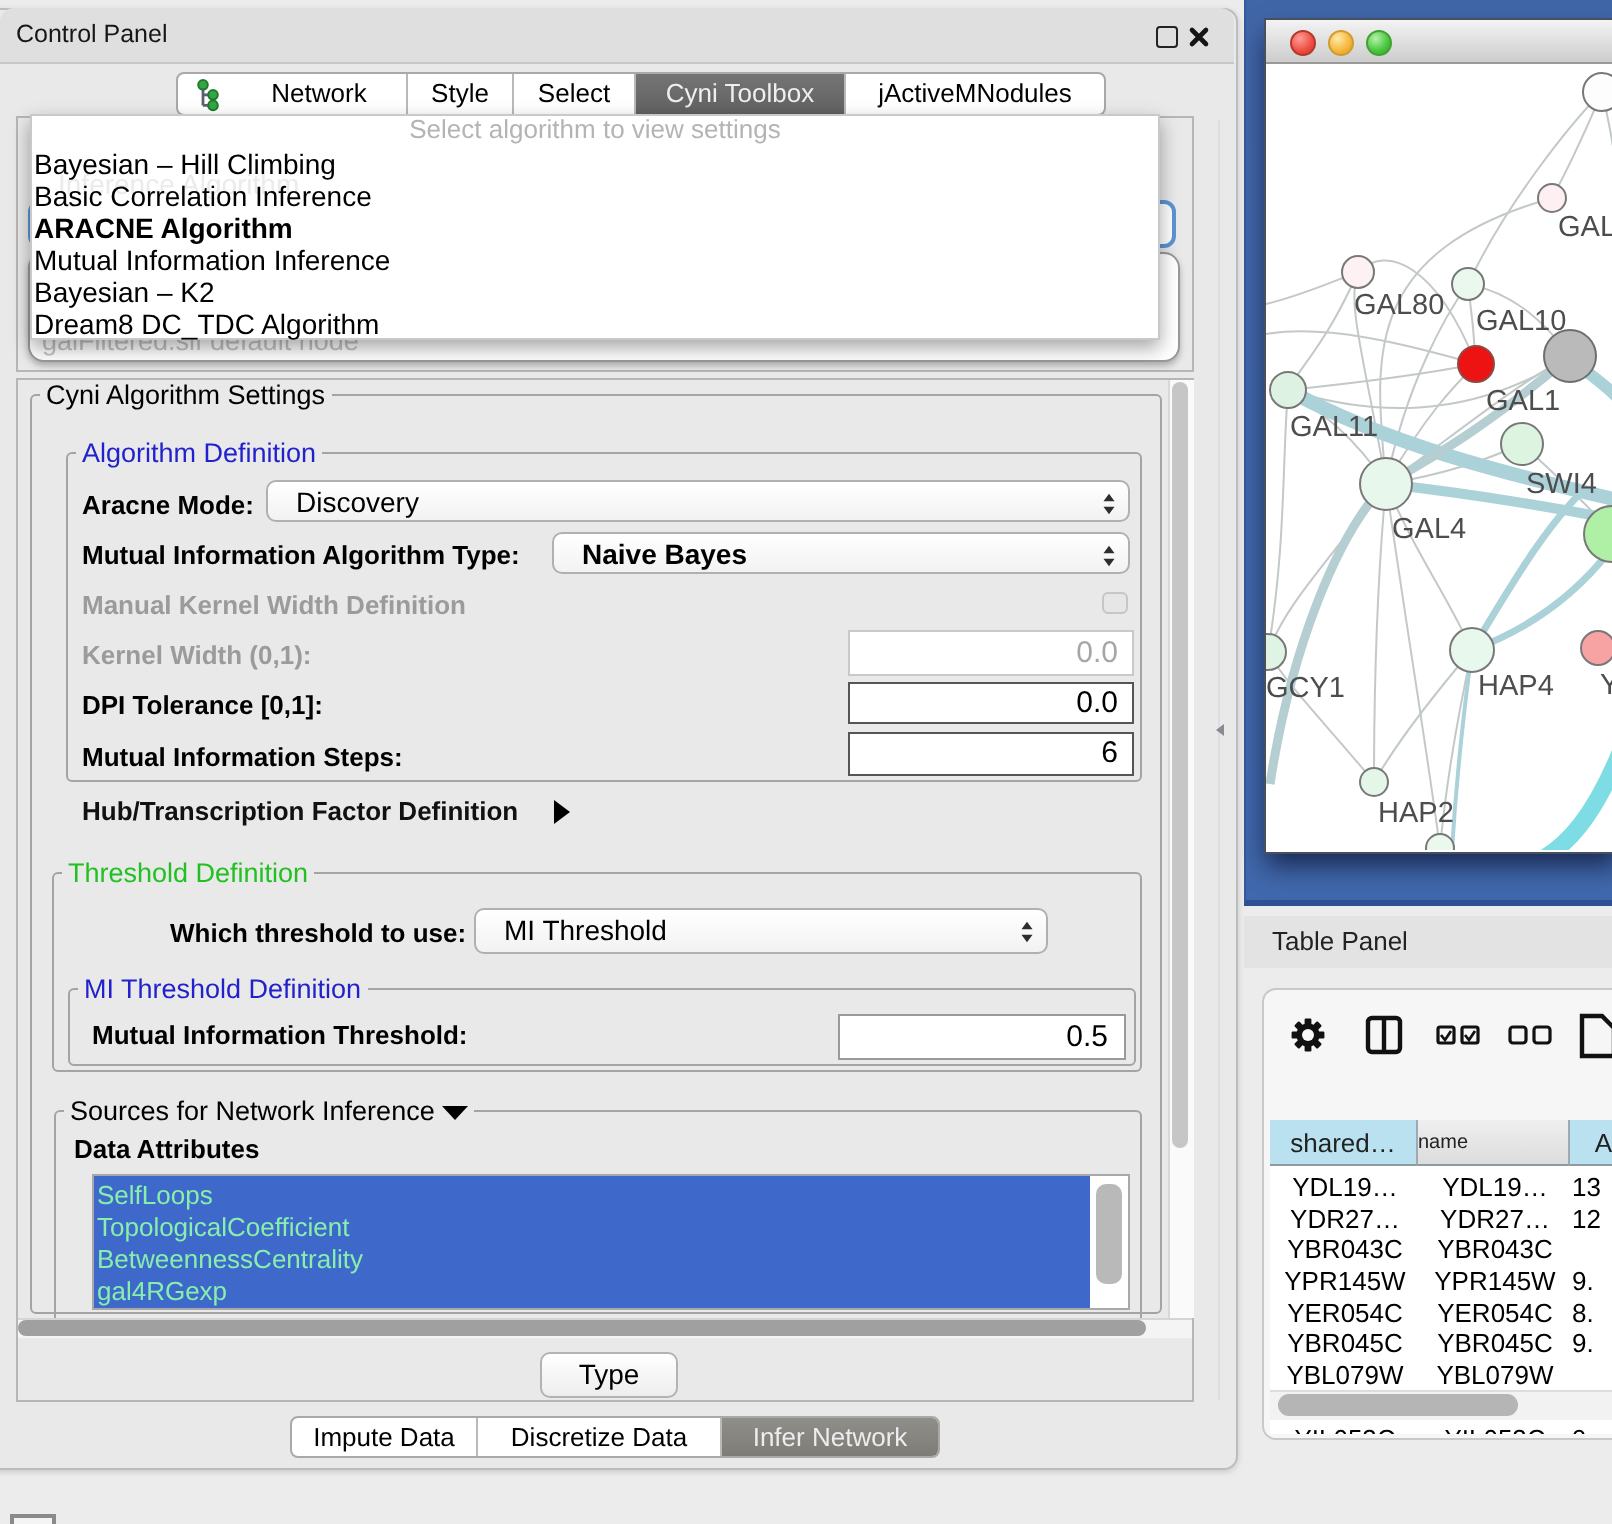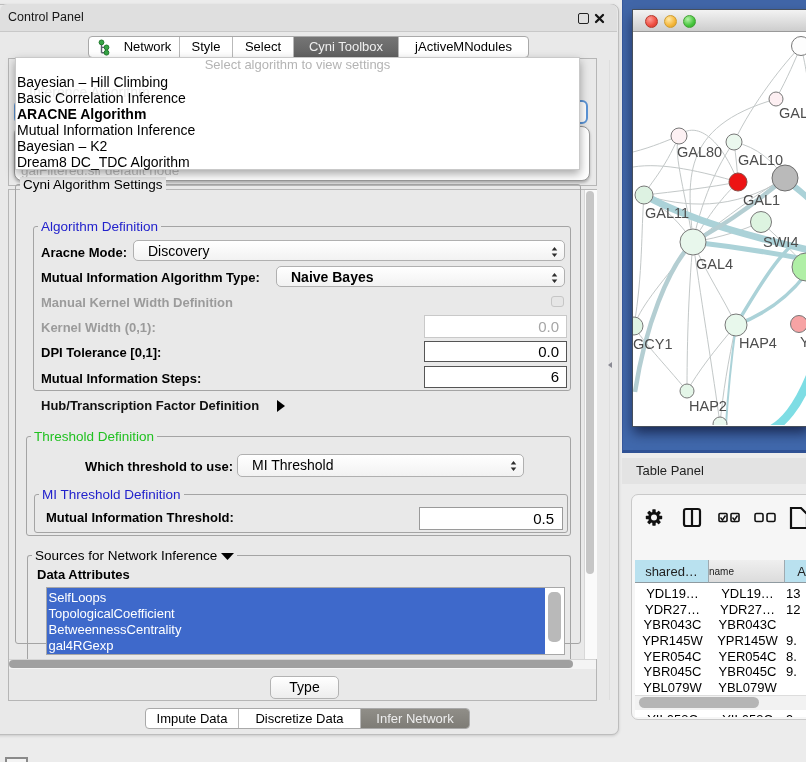--- a/index.html
+++ b/index.html
@@ -40,21 +40,21 @@
 .combo span{position:absolute;left:14px;top:2px;}
 .updown{position:absolute;right:6px;top:4.5px;width:7px;height:12px;}
 .inp{position:absolute;background:#fff;box-sizing:border-box;font-size:15px;text-align:right;}
 
 .sbtrack{position:absolute;background:#f4f4f4;}
 .sbthumb{position:absolute;background:#c2c2c2;border-radius:5px;}
 
 #popup{left:15px;top:57px;width:565px;height:113px;background:#fff;border:1px solid #c9c9c9;box-sizing:border-box;box-shadow:0 4px 9px rgba(0,0,0,0.35);font-size:14px;}
 #popup .it{position:absolute;left:1px;color:#000;}
 #listbox{left:47px;top:588px;width:498px;height:66px;background:#3e69cb;overflow:hidden;}
-#listbox div{position:absolute;left:1.5px;color:#ffffff;font-size:13px;}
+#listbox div{position:absolute;left:1.5px;color:#86efac;font-size:13px;}
 .btn{position:absolute;background:linear-gradient(#ffffff,#ededed);border:1px solid #b3b3b3;border-radius:5px;font-size:14px;text-align:center;color:#000;}
 .row{height:15.7px;line-height:15.7px;white-space:nowrap;}
 .row span{display:inline-block;width:75px;text-align:center;}
 .row b{font-weight:normal;display:inline-block;width:20px;text-align:left;padding-left:1px;}
 </style>
 </head>
 <body>
 <div id="page">
 
   <div class="abs" id="desktop"></div>
@@ -210,40 +210,40 @@
   <div class="abs" id="cptitle">
       <span>Control Panel</span>
     </div>
 
   <div class="abs" style="left:578px;top:13px;width:9px;height:9px;border:1.6px solid #222;border-radius:2px;"></div>
   <svg class="abs" style="left:594px;top:13px;" width="11" height="11">
       <path d="M2 2 L9 9 M9 2 L2 9" stroke="#151515" stroke-width="2.3" stroke-linecap="round"></path>
     </svg>
 
   <div class="seg" style="left:88px;top:36px;">
-    <div style="width:91px;position:relative;padding-left:27px;box-sizing:border-box;"><svg style="position:absolute;left:5px;top:2px;" width="17" height="17">
+    <div style="width:115px;position:relative;padding-left:27px;box-sizing:border-box;"><svg style="position:absolute;left:5px;top:2px;" width="17" height="17">
           <path d="M7.5 4 V13.7 M7.5 8.4 H12.5 M7.5 13.7 H12.5" stroke="#5c6070" stroke-width="1.4" fill="none"></path>
           <circle cx="7.5" cy="3.4" r="2.4" fill="#36a546" stroke="#1f7a2c" stroke-width="1"></circle>
           <circle cx="12.5" cy="8.4" r="2.4" fill="#36a546" stroke="#1f7a2c" stroke-width="1"></circle>
           <circle cx="12.5" cy="13.7" r="2.4" fill="#36a546" stroke="#1f7a2c" stroke-width="1"></circle>
         </svg>Network</div>
     <div style="width:53px;">Style</div>
     <div style="width:61px;">Select</div>
     <div class="sel" style="width:105px;">Cyni Toolbox</div>
     <div style="width:129px;">jActiveMNodules</div>
   </div>
 
   <div class="abs panelborder" style="left:8px;top:58px;width:589px;height:128px;background:#e9e9e9;"></div>
   <div class="abs" style="left:14px;top:100px;width:574px;height:24px;background:#fff;border:2px solid #5b94d6;border-radius:6px;box-sizing:border-box;"></div>
   <div class="abs" style="left:14px;top:126px;width:574px;height:53px;background:#fff;border:1px solid #999;border-radius:8px;box-shadow:0 2px 3px rgba(0,0,0,0.25);"></div>
   <div class="abs" style="left:21px;top:163px;font-size:13.5px;color:#c4c4c4;">galFiltered.sif default node</div>
 
   <div class="abs panelborder" style="left:8px;top:189px;width:589px;height:480px;background:#e9e9e9;"></div>
 
-  <div class="group" style="left:15px;top:184px;width:566px;height:460px;">
+  <div class="group" style="left:15px;top:197px;width:566px;height:460px;">
       <span style="color:#000;">Cyni Algorithm Settings</span>
     </div>
   <div class="group" style="left:33px;top:226px;width:538px;height:165px;">
       <span style="color:#2222cc;">Algorithm Definition</span>
     </div>
   <div class="lbl" style="left:41px;top:245px;">Aracne Mode:</div>
   <div class="combo" style="left:133px;top:240px;width:432px;">
       <span>Discovery</span>
       <svg class="updown" viewBox="0 0 7 13">
         <path d="M0.5 5 L3.5 1 L6.5 5 Z M0.5 8 L3.5 12 L6.5 8 Z" fill="#2e2e2e"></path>

